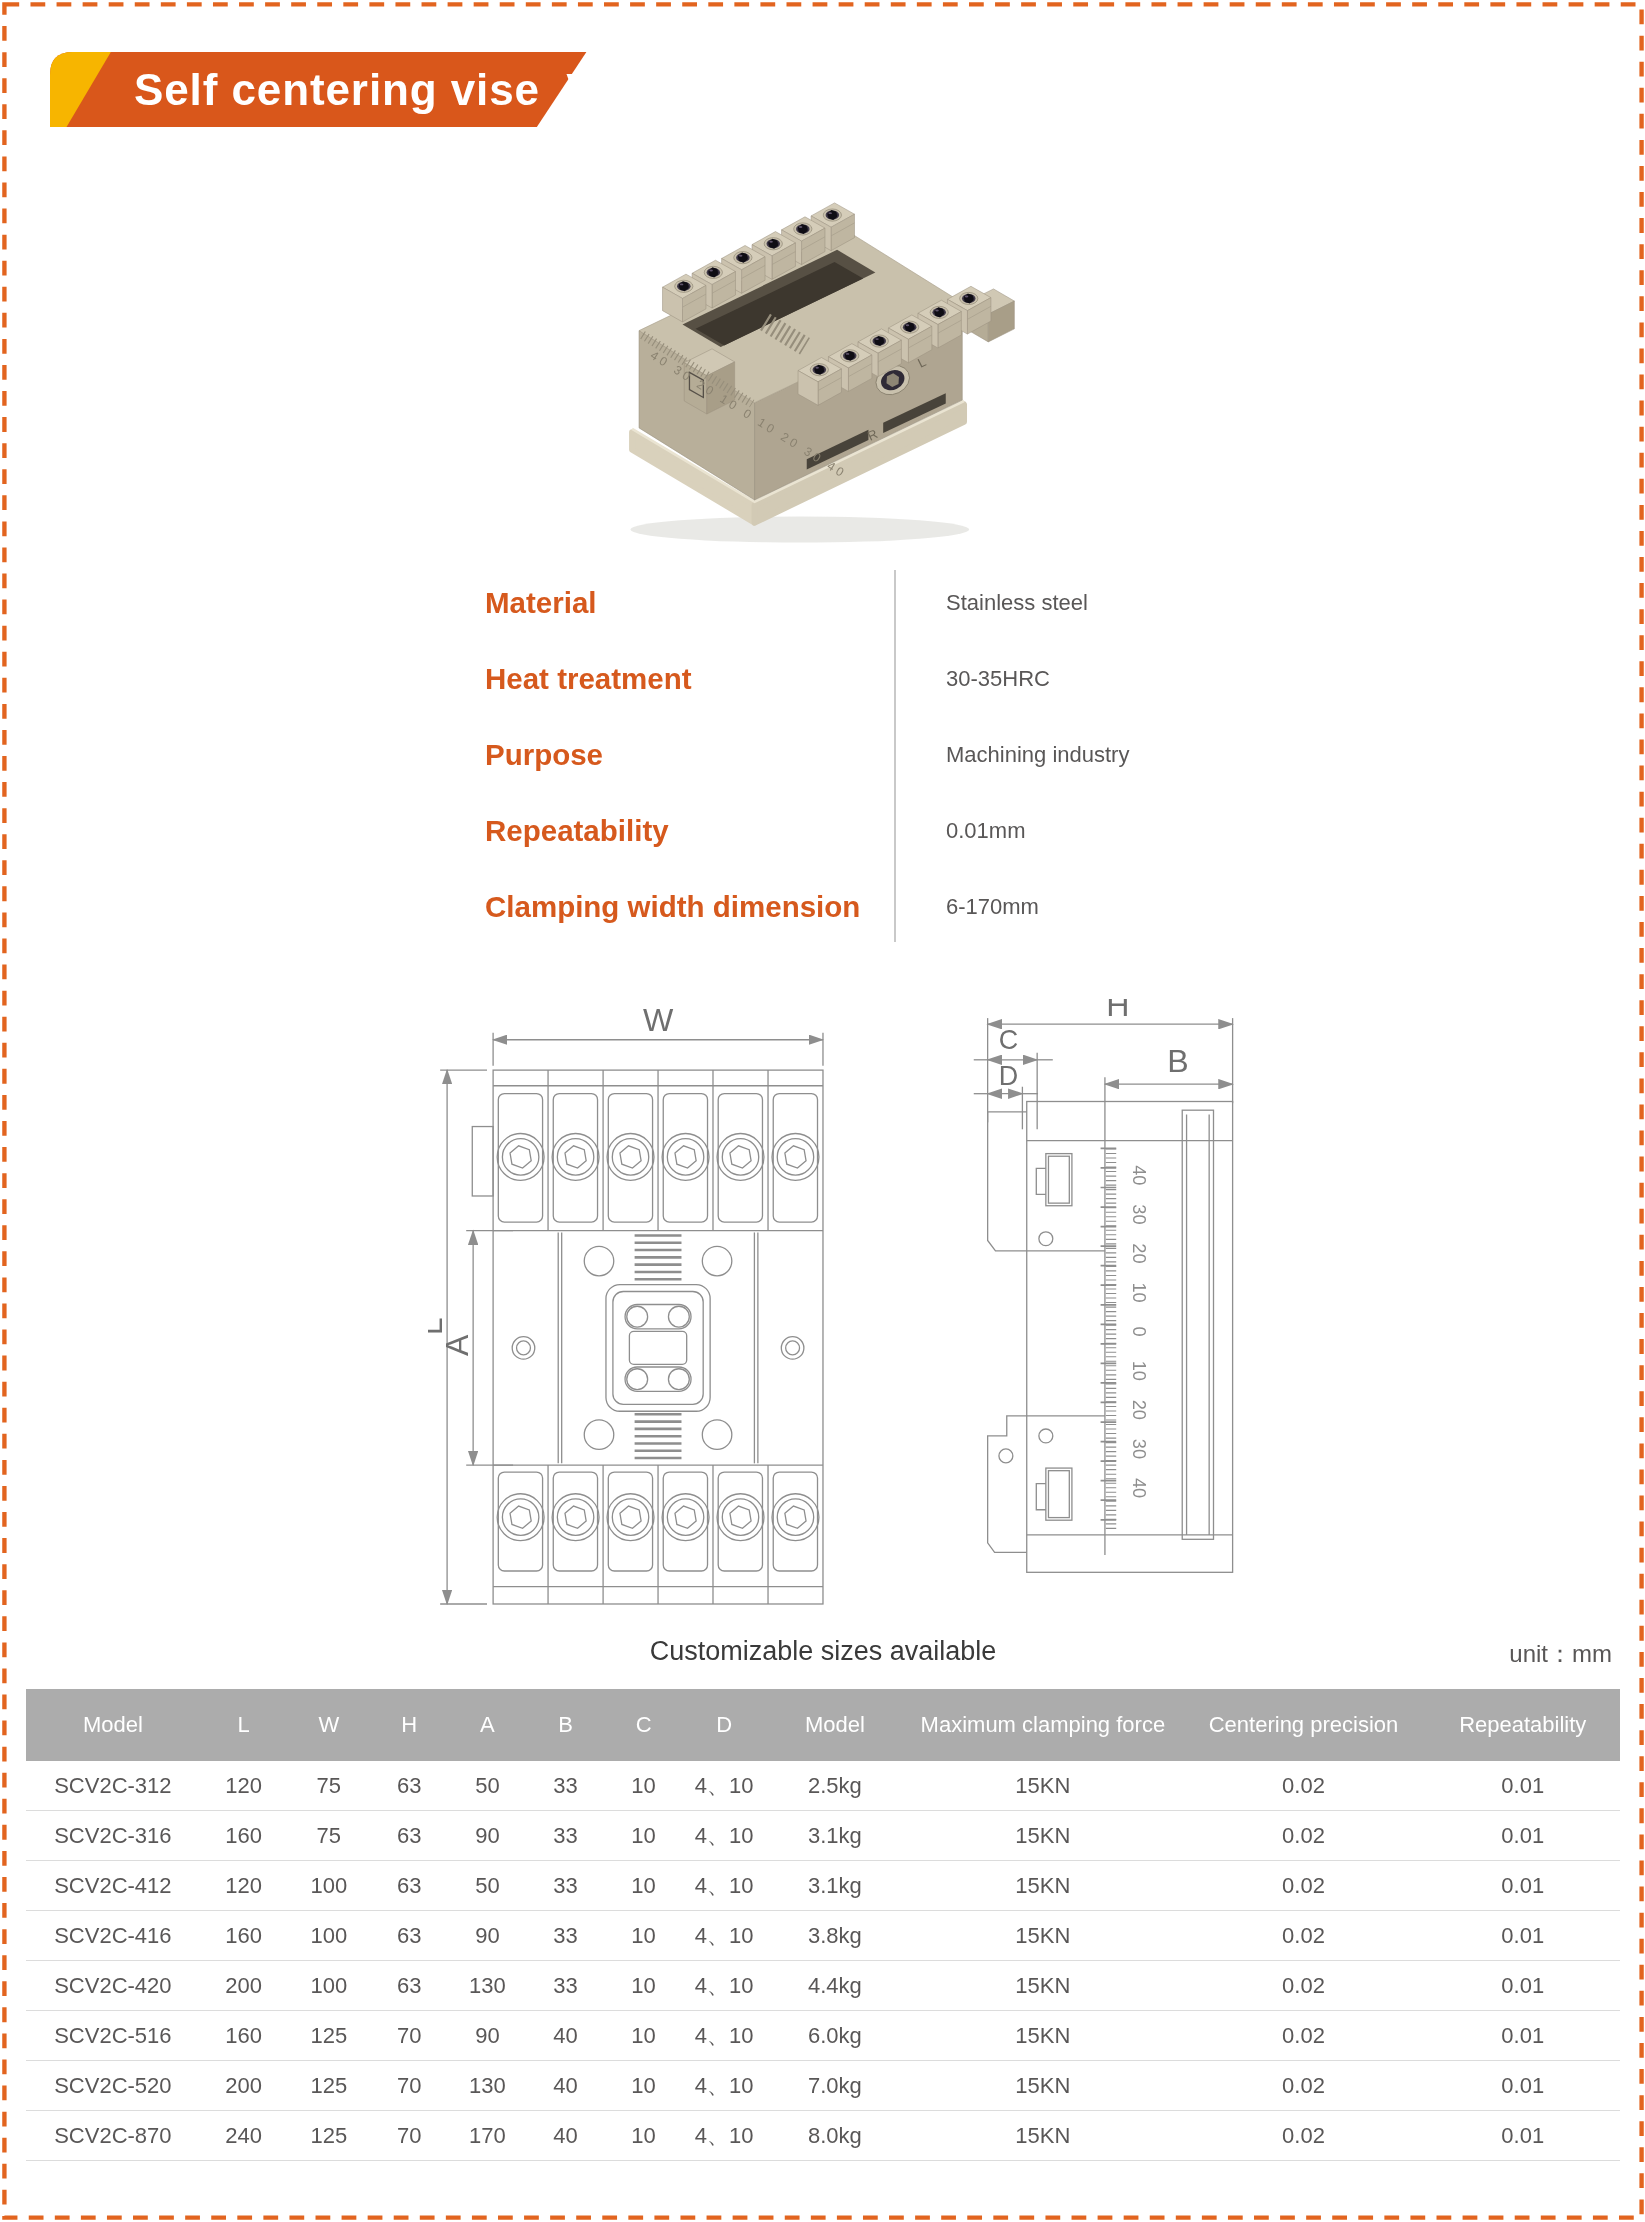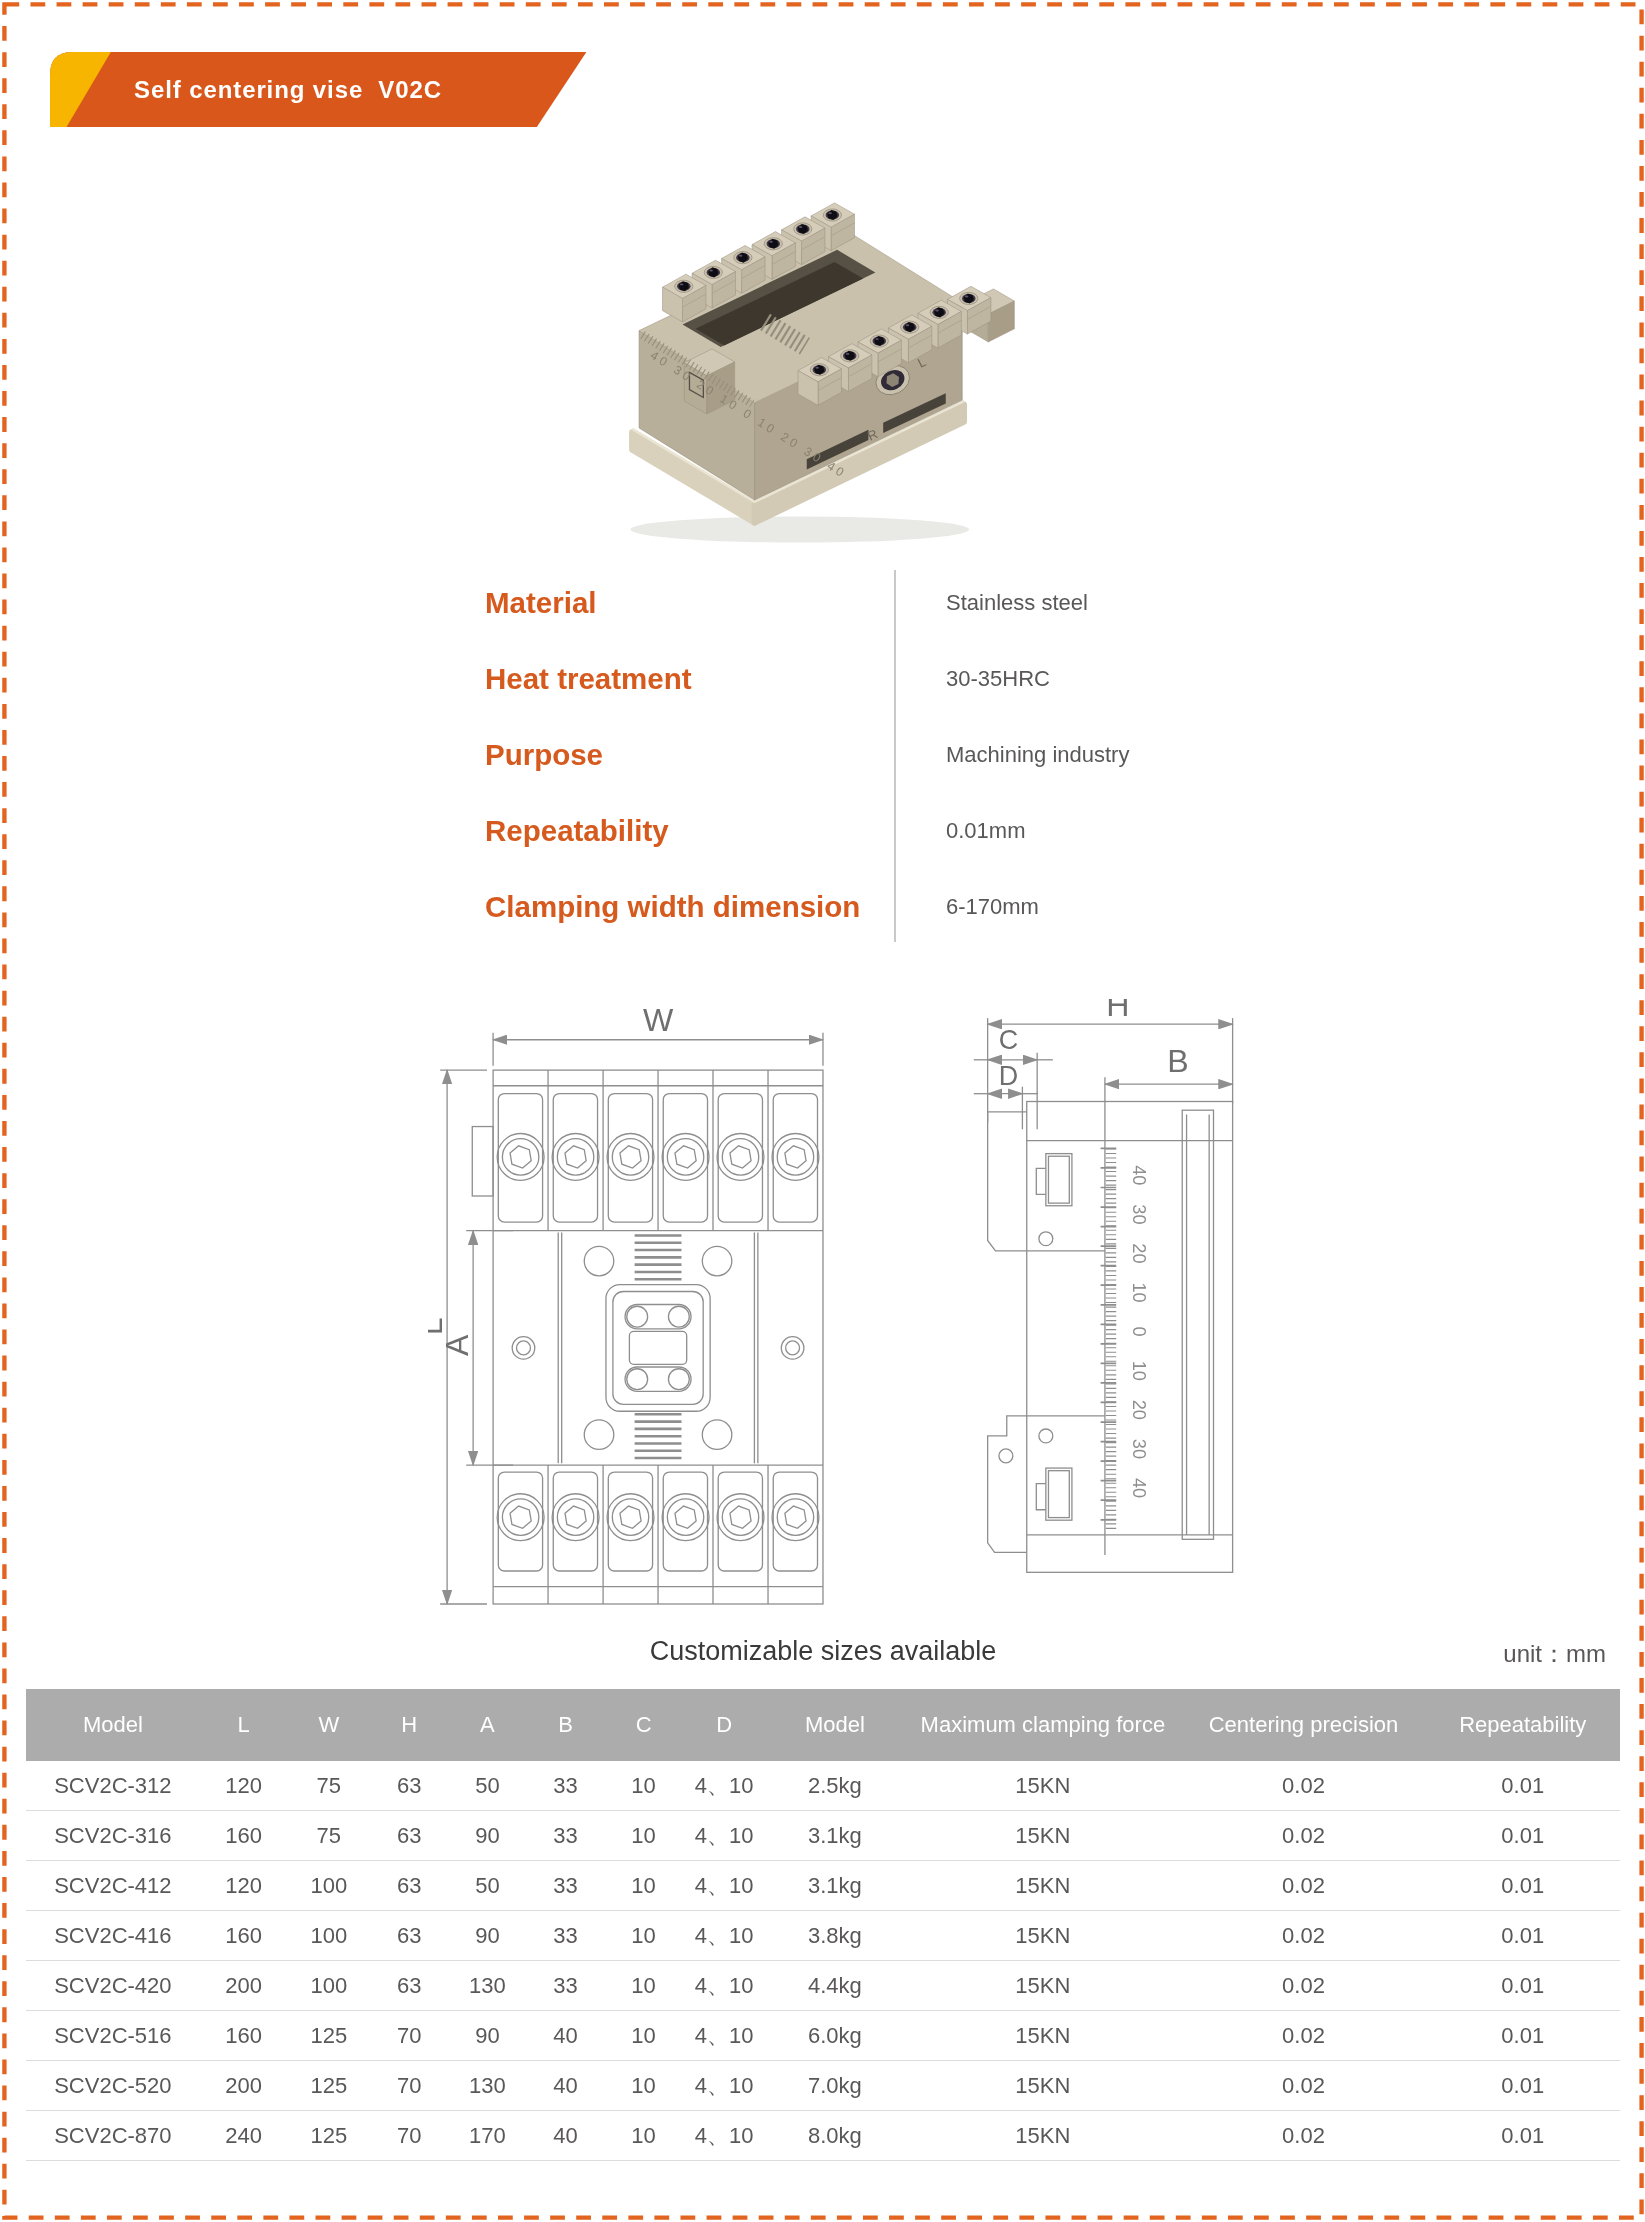--- a/index.html
+++ b/index.html
@@ -4,21 +4,21 @@
 <style>
   html,body{margin:0;padding:0;background:#ffffff;}
   .page{position:relative;width:1646px;height:2222px;background:#fff;overflow:hidden;
         font-family:"Liberation Sans",sans-serif;color:#595757;}
   .border-svg{position:absolute;left:0;top:0;width:1646px;height:2222px;pointer-events:none;}
 
   
   .banner{position:absolute;left:50px;top:52px;width:539px;height:75px;}
   .banner svg{position:absolute;left:0;top:0;}
   .banner-title{position:absolute;left:84px;top:0;height:75px;line-height:75px;
-    color:#fff;font-size:24px;font-weight:bold;white-space:pre;letter-spacing:0.9px;}
+    color:#fff;font-size:44px;font-weight:bold;white-space:pre;letter-spacing:0.9px;}
 
   
   .product-svg{position:absolute;left:613px;top:161px;}
 
   
   .specs{position:absolute;left:461px;top:565px;width:956px;height:382px;}
   .spec-row{height:76px;display:flex;align-items:center;}
   .spec-label{width:433px;font-size:29.5px;font-weight:bold;color:#D6591D;margin-left:24px;}
   .spec-value{padding-left:28px;font-size:22px;color:#595757;}
   .spec-divider{position:absolute;left:433px;top:5.2px;width:1.7px;height:372px;background:#C9C9C9;}
@@ -26,21 +26,21 @@
   
   .tv-svg{position:absolute;left:428px;top:996px;}
   .sv-svg{position:absolute;left:972px;top:999px;}
   .draw-label{font-size:37px;fill:#6F6F6F;font-family:"Liberation Sans",sans-serif;}
   .draw-label-sm{font-size:31px;fill:#6F6F6F;font-family:"Liberation Sans",sans-serif;}
   .ruler-num{font-size:21px;fill:#8E8E8E;font-family:"Liberation Sans",sans-serif;}
 
   
   .table-title{position:absolute;left:0;top:1632px;width:100%;height:38px;line-height:38px;
     text-align:center;font-size:27px;color:#3A3A3A;}
-  .table-unit{position:absolute;top:1638px;right:40px;font-size:24px;color:#595757;}
+  .table-unit{position:absolute;top:1638px;right:34px;font-size:24px;color:#595757;}
   table.sizes{position:absolute;left:26px;top:1689px;width:1594px;border-collapse:collapse;table-layout:fixed;}
   table.sizes th{background:#ACACAC;color:#fff;font-weight:normal;font-size:22px;height:70px;text-align:center;margin-left:28px;}
   table.sizes td{height:47px;text-align:center;font-size:22px;color:#595757;border-bottom:1.7px solid #DCDCDC;background:#fff;}
 </style>
 </head>
 <body>
 
 <div class="page">
 
   <svg class="border-svg" width="1646" height="2222" viewBox="0 0 1894 2557">

